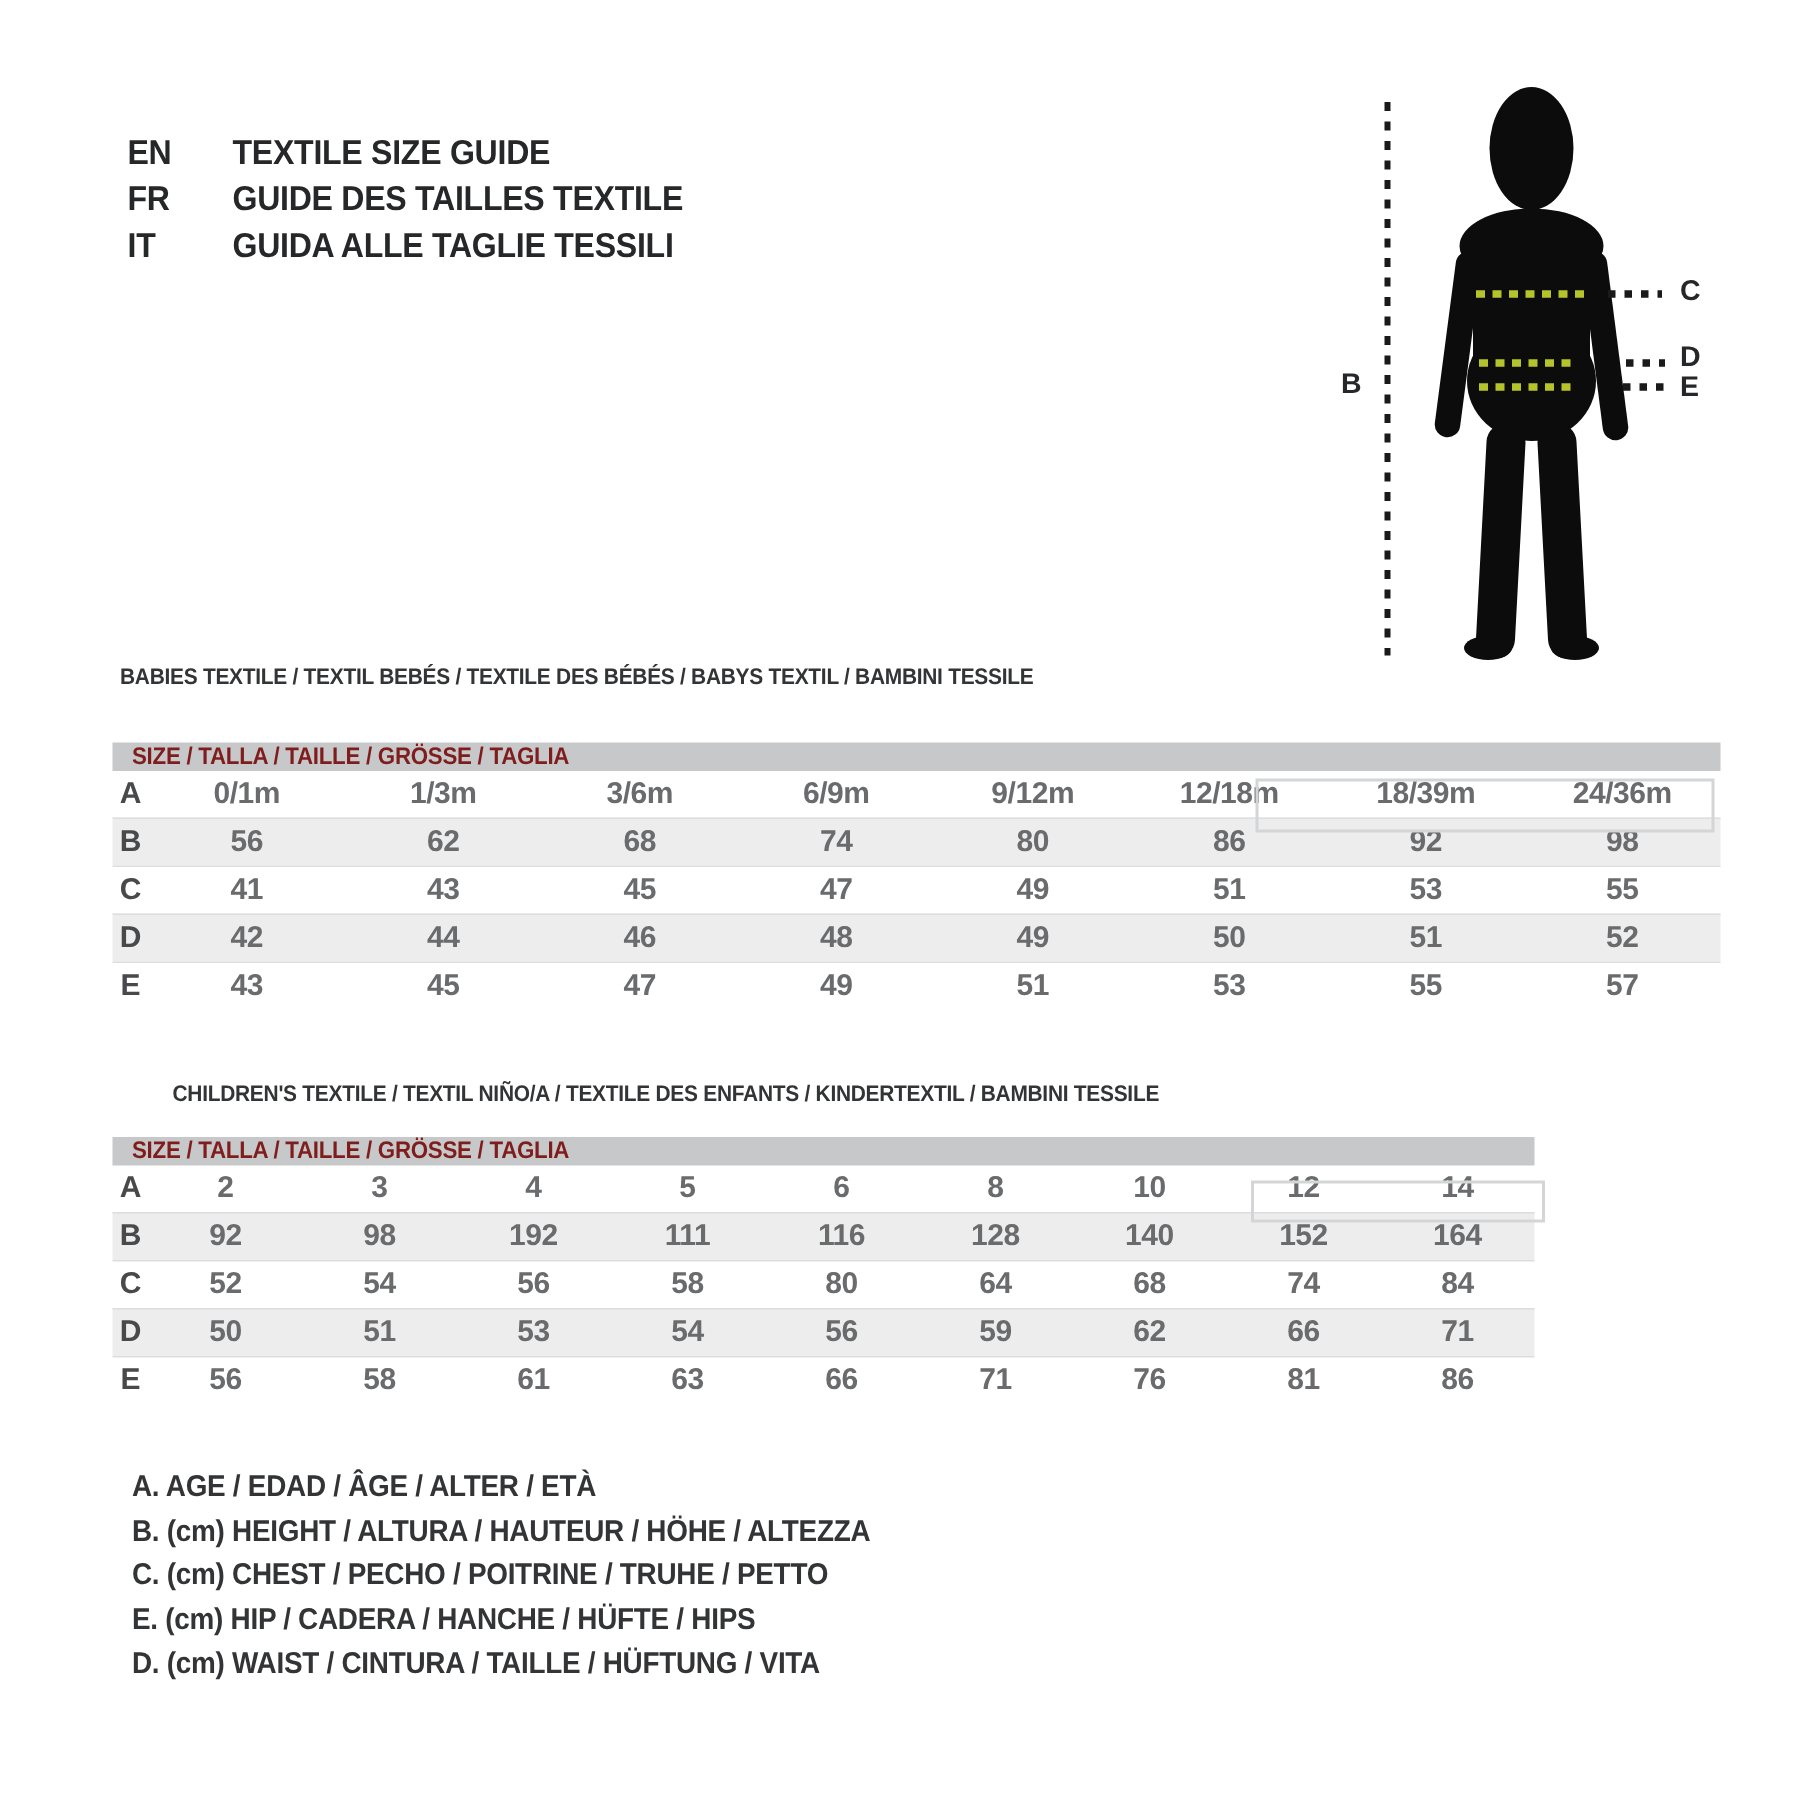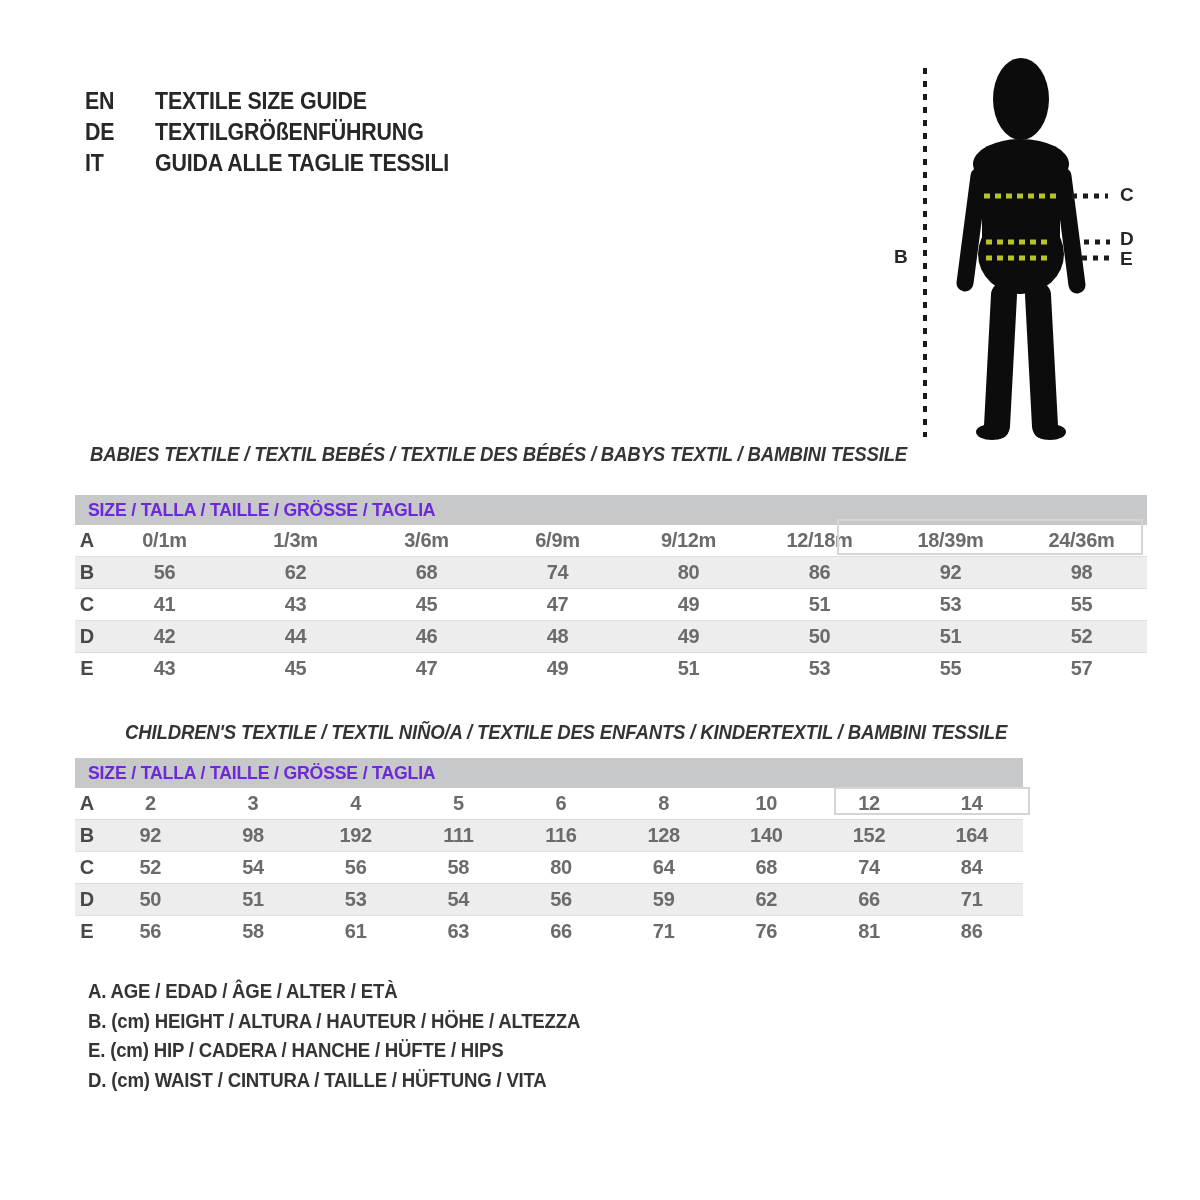--- a/index.html
+++ b/index.html
@@ -15,29 +15,29 @@
 
   
   .figure-svg{position:absolute;left:880px;top:40px;width:320px;height:420px;}
   .fig-label{position:absolute;font-size:19px;color:#262728;line-height:19px;}
   .lbl-b{left:894px;top:247px;}
   .lbl-c{left:1120px;top:185px;}
   .lbl-d{left:1120px;top:229px;}
   .lbl-e{left:1120px;top:249px;}
 
   
-  .section-title{position:absolute;left:90px;font-size:20px;color:#333436;font-style:italic;}
+  .section-title{position:absolute;left:80px;font-size:15px;color:#333436;}
   .babies-title{top:443px;}
   .children-title{top:721px;margin-left:35px;}
 
   
   .size-table{position:absolute;left:75px;}
   .babies-pos{top:495px;width:1072px;}
   .children-pos{top:758px;width:948px;}
-  .thead{height:30px;background:#c7c8ca;color:#6d28d9;font-size:19px;
+  .thead{height:19px;background:#c7c8ca;color:#7f1d1d;font-size:16px;
          display:flex;align-items:center;padding-left:13px;box-sizing:border-box;}
   .trow{display:grid;height:31px;align-items:center;}
   .trow + .trow{border-top:1px solid #dcddde;}
   .t8 .trow{grid-template-columns:24px repeat(8,1fr);}
   .t9 .trow{grid-template-columns:24px repeat(9,1fr);}
   .trow.stripe{background:#ededee;}
   .rlabel{font-size:20px;color:#48494b;text-align:center;}
   .cell{font-size:20px;color:#6a6b6d;text-align:center;letter-spacing:-0.3px;}
 
   
@@ -53,22 +53,22 @@
 <body>
 
 <div class="page">
 
   <div class="lang-block">
     <div class="lang-row">
       <span class="lang-code condensed">EN</span>
       <span class="lang-title condensed">TEXTILE SIZE GUIDE</span>
     </div>
     <div class="lang-row">
-      <span class="lang-code condensed">DE</span>
-      <span class="lang-title condensed">TEXTILGRÖßENFÜHRUNG</span>
+      <span class="lang-code condensed">FR</span>
+      <span class="lang-title condensed">GUIDE DES TAILLES TEXTILE</span>
     </div>
     <div class="lang-row">
       <span class="lang-code condensed">IT</span>
       <span class="lang-title condensed">GUIDA ALLE TAGLIE TESSILI</span>
     </div>
   </div>
 
   <svg class="figure-svg" viewBox="0 0 320 420" aria-hidden="true">
 
     <g fill="#0c0c0c" stroke="none">
@@ -237,20 +237,23 @@
   <div class="hl-box hl-children"></div>
 
   <div class="legend">
     <div class="legend-item">
         <span class="condensed">A. AGE / EDAD / ÂGE / ALTER / ETÀ</span>
       </div>
     <div class="legend-item">
         <span class="condensed">B. (cm) HEIGHT / ALTURA / HAUTEUR / HÖHE / ALTEZZA</span>
       </div>
     <div class="legend-item">
+        <span class="condensed">C. (cm) CHEST / PECHO / POITRINE / TRUHE / PETTO</span>
+      </div>
+    <div class="legend-item">
         <span class="condensed">E. (cm) HIP / CADERA / HANCHE / HÜFTE / HIPS</span>
       </div>
     <div class="legend-item">
         <span class="condensed">D. (cm) WAIST / CINTURA / TAILLE / HÜFTUNG / VITA</span>
       </div>
   </div>
 
 </div>
 
 </body></html>

